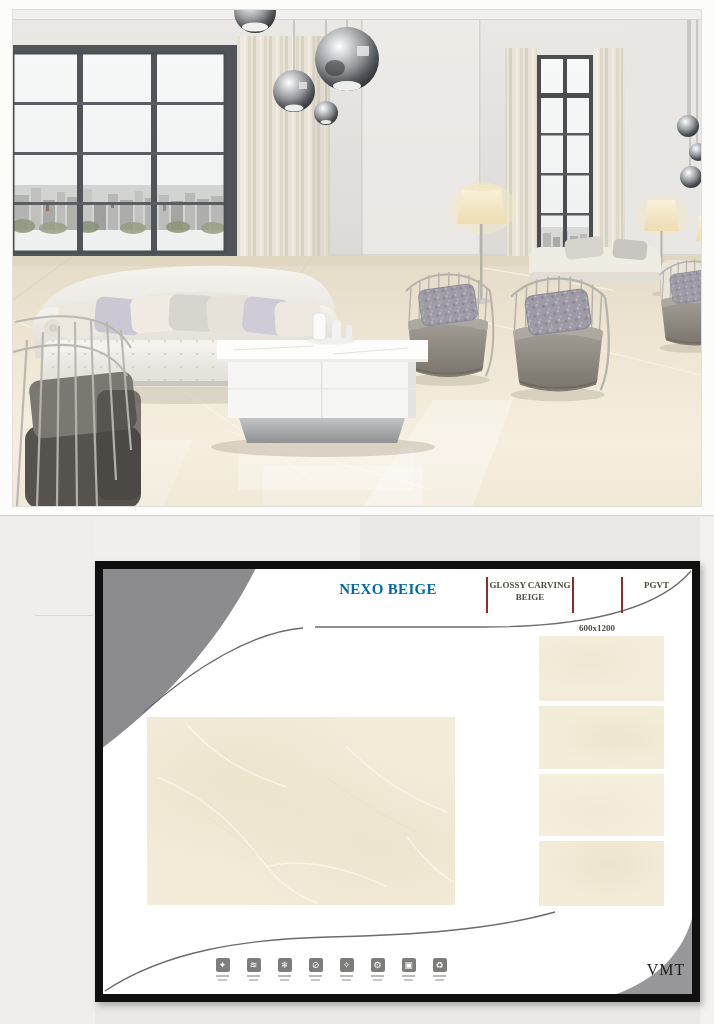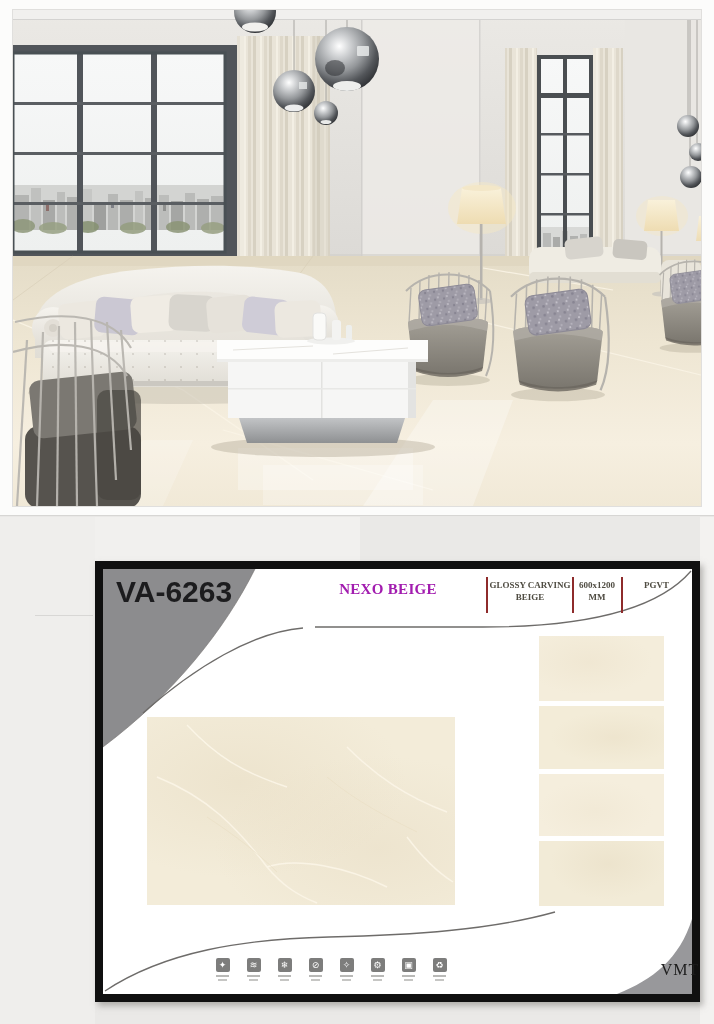--- a/index.html
+++ b/index.html
@@ -21,30 +21,30 @@
   .fold-line{position:absolute;left:35px;top:98px;width:58px;height:1px;background:#d8d7d5;}
   .right-strip{position:absolute;right:0;top:0;width:14px;height:507px;background:#f3f2f0;}
 
   
   .card{position:absolute;left:95px;top:44px;width:605px;height:441px;box-sizing:border-box;
     border:8px solid #101010;background:#ffffff;box-shadow:3px 4px 6px rgba(120,118,114,.5);}
   .card-art{position:absolute;left:0;top:0;}
   .code{position:absolute;left:13px;top:6px;font-weight:bold;font-size:30px;
     color:#1c1c1e;font-family:"Liberation Sans",sans-serif;letter-spacing:0;}
   .name{position:absolute;left:215px;top:12px;width:140px;text-align:center;
-    font-family:"Liberation Serif",serif;font-weight:bold;font-size:15px;color:#a21caf;letter-spacing:.3px;}
+    font-family:"Liberation Serif",serif;font-weight:bold;font-size:15px;color:#0369a1;letter-spacing:.3px;}
   .spec{position:absolute;top:10px;text-align:center;font-family:"Liberation Serif",serif;
     font-weight:bold;font-size:9px;color:#4f4c42;line-height:1.35;}
   .spec0{left:386px;width:82px;}
-  .spec1{left:471px;width:46px;}
+  .spec1{left:471px;width:46px;margin-top:43px;}
   .spec2{left:520px;width:46px;text-align:right;}
   .sep{position:absolute;top:8px;width:2px;height:36px;background:#8e2b2b;}
   .sep0{left:383px;}.sep1{left:469px;}.sep2{left:518px;}
   .brand{position:absolute;left:538px;top:392px;width:50px;text-align:center;
-    font-family:"Liberation Serif",serif;font-size:16px;color:#1d1d1d;letter-spacing:1px;margin-left:14px;}
+    font-family:"Liberation Serif",serif;font-size:16px;color:#1d1d1d;letter-spacing:1px;}
 
   .main-tile{position:absolute;left:44px;top:148px;width:308px;height:188px;
     background:
       radial-gradient(ellipse at 30% 35%, rgba(221,206,175,.28), transparent 55%),
       radial-gradient(ellipse at 75% 70%, rgba(224,210,182,.3), transparent 50%),
       #f3ecd9;}
   .swatch{position:absolute;left:436px;width:125px;
     background:radial-gradient(ellipse at 40% 40%, rgba(228,214,186,.25), transparent 60%),#f4eddb;}
   .sw1{top:67px;height:65px;}
   .sw2{top:137px;height:63px;background:radial-gradient(ellipse at 60% 50%, rgba(224,210,180,.28), transparent 60%),#f3ecd8;}
@@ -367,21 +367,20 @@
   <div class="card">
     <svg class="card-art" viewBox="0 0 589 425" width="589" height="425">
       <path d="M0,0 L152,0 C122,60 72,124 0,178 Z" fill="#8c8c8e"></path>
       <path d="M152,0 C122,60 72,124 0,178" stroke="#747270" stroke-width="1" fill="none" opacity=".6"></path>
       <path d="M588,2 C552,44 470,58 380,58 L212,58" stroke="#6e6c6a" stroke-width="1.3" fill="none"></path>
       <path d="M200,59 C150,63 92,98 40,144" stroke="#6e6c6a" stroke-width="1.3" fill="none"></path>
       <path d="M2,422 C62,382 142,370 226,368 C310,366 388,361 452,343" stroke="#6e6c6a" stroke-width="1.3" fill="none"></path>
       <path d="M514,425 C550,411 577,389 589,350 L589,425 Z" fill="#98989b"></path>
     </svg>
 
-    <div class="code">VA-6263</div>
     <div class="name">NEXO BEIGE</div>
 
     <div class="sep sep0"></div>
     <div class="spec spec0">
       <span>GLOSSY CARVING</span><br>
       <span>BEIGE</span>
     </div>
     <div class="sep sep1"></div>
     <div class="spec spec1">
       <span>600x1200</span><br>

